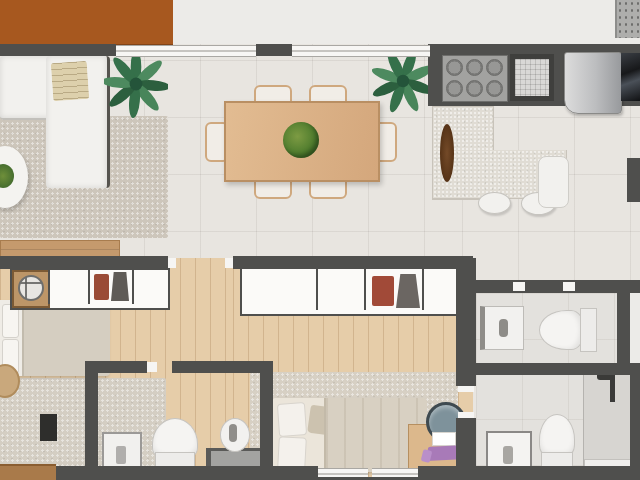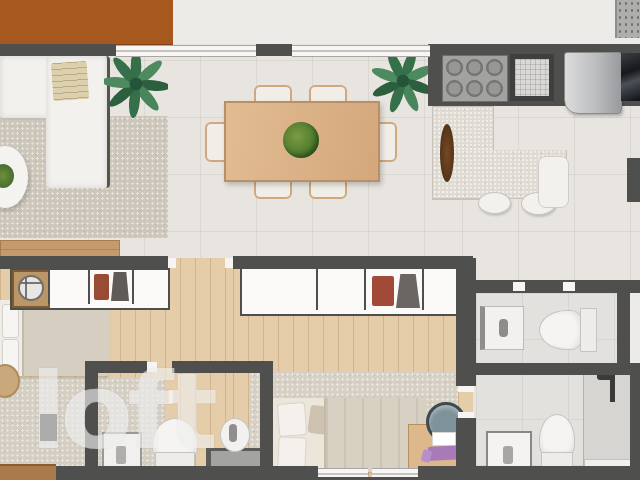--- a/index.html
+++ b/index.html
@@ -243,15 +243,14 @@
   <div class="abs" style="left:486px;top:431px;width:42px;height:38px;background:#f4f3f1;border:2px solid #8a8886;z-index:22;">
     <span class="abs" style="left:15px;top:13px;width:10px;height:18px;background:#a8a6a2;border-radius:3px;"></span>
   </div>
   <div class="abs" style="left:539px;top:414px;width:34px;height:42px;background:#f5f4f2;border:1px solid #c6c4c0;z-index:22;
               border-radius:50% 50% 30% 30%/58% 58% 30% 30%;box-shadow:inset 0 -4px 5px rgba(0,0,0,.08);"></div>
   <div class="abs" style="left:541px;top:452px;width:30px;height:13px;background:#edecea;border:1px solid #c6c4c0;z-index:23;"></div>
   <div class="abs" style="left:597px;top:372px;width:18px;height:8px;background:#3a3a38;border-radius:3px;z-index:22;"></div>
   <div class="abs" style="left:610px;top:372px;width:5px;height:30px;background:#3a3a38;z-index:22;"></div>
   <div class="abs" style="left:584px;top:459px;width:48px;height:9px;background:#f0efed;border:1px solid #c3c1bd;z-index:24;"></div>
 
-  <div id="watermark">loft</div>
 
 </div>
 
 </body></html>

